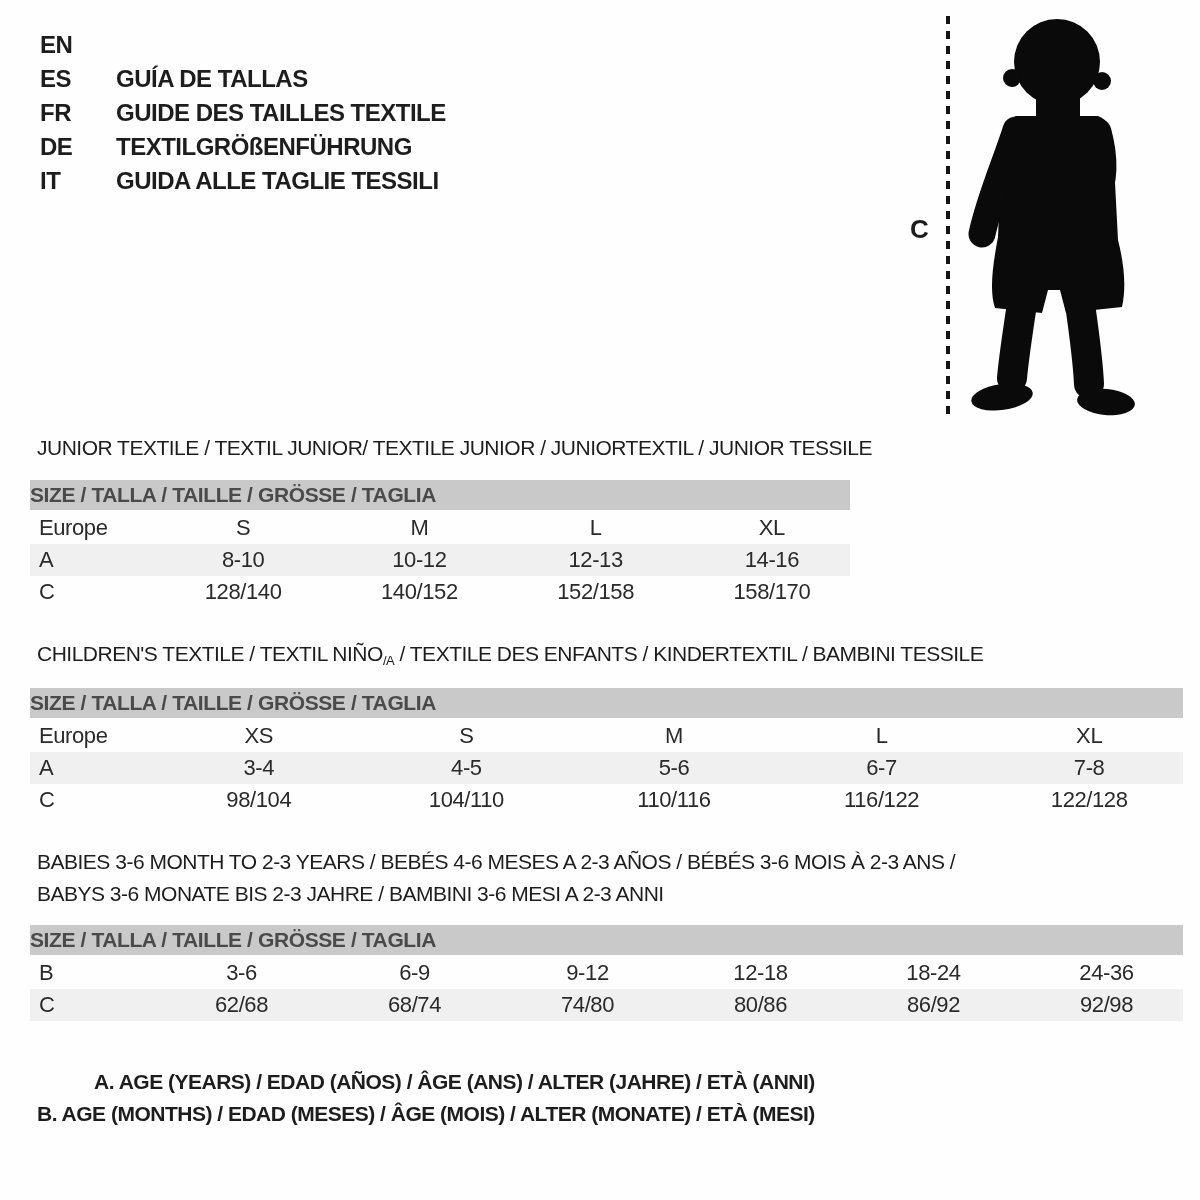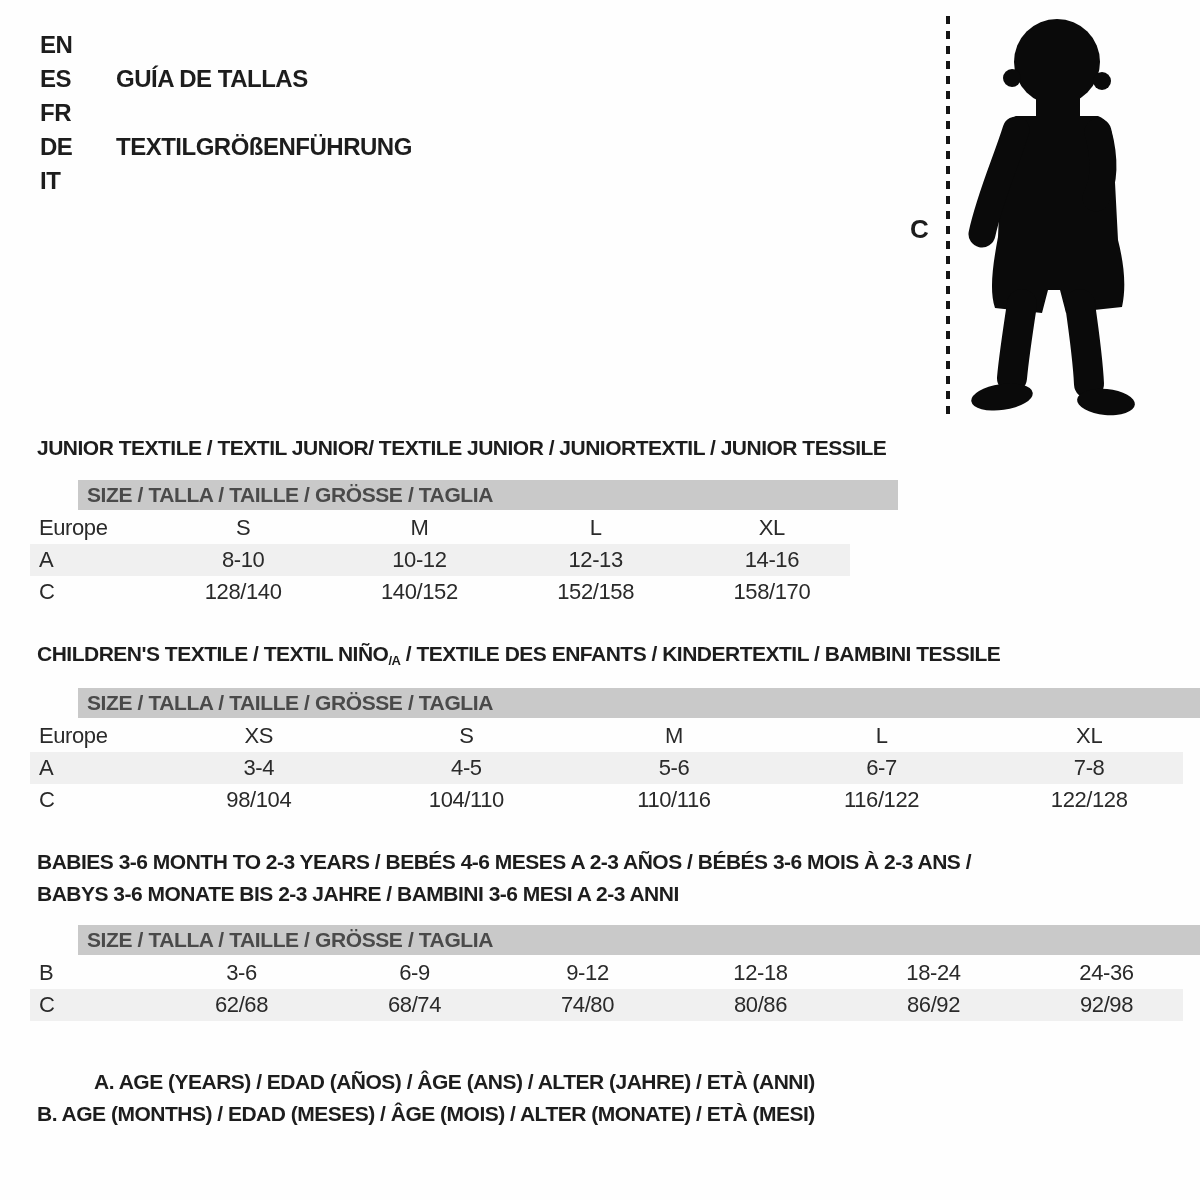--- a/index.html
+++ b/index.html
@@ -33,33 +33,31 @@
   }
   .measure-label {
     position: absolute; left: 910px; top: 214px;
     font-weight: 700; font-size: 26px;
   }
   .silhouette { position: absolute; left: 962px; top: 12px; }
 
   
   .tbl-title {
     position: absolute; left: 37px;
-    font-weight: 700; font-size: 21px; letter-spacing: -0.5px;
+    font-weight: 400; font-size: 21px; letter-spacing: -0.5px;
     white-space: nowrap;
     text-align: center;
   }
   .tbl-title .sub { font-size: 13px; vertical-align: -4px; }
   .size-bar {
     position: absolute; left: 30px;
     height: 30px; line-height: 30px;
     background: #c9c9c9;
-    padding-left: 9px;
     font-weight: 700; font-size: 21px; letter-spacing: -0.4px;
     color: #4a4a4a;
-    margin-left: 48px;
   }
   .trow {
     position: absolute; left: 30px;
     height: 32px;
     display: flex; align-items: center;
     font-size: 22px; letter-spacing: -0.4px; color: #2a2a2a; gap: 20px;
   }
   .trow.shaded { background: #f0f0f0; }
   .trow .rlabel { width: 115px; padding-left: 9px; flex: none; }
   .trow .cell { flex: 1; text-align: center; }
@@ -84,27 +82,29 @@
   <div class="lang-block">
     <div class="lang-row">
       <span class="lang-code">EN</span>
     </div>
     <div class="lang-row">
       <span class="lang-code">ES</span>
       <span class="lang-label">GUÍA DE TALLAS</span>
     </div>
     <div class="lang-row">
       <span class="lang-code">FR</span>
+      <span class="lang-label">GUIDE DES TAILLES TEXTILE</span>
     </div>
     <div class="lang-row">
       <span class="lang-code">DE</span>
       <span class="lang-label">TEXTILGRÖßENFÜHRUNG</span>
     </div>
     <div class="lang-row">
       <span class="lang-code">IT</span>
+      <span class="lang-label">GUIDA ALLE TAGLIE TESSILI</span>
     </div>
   </div>
 
   <div class="measure-line"></div>
   <div class="measure-label">C</div>
   <svg class="silhouette" width="178" height="406" viewBox="0 0 178 406" xmlns="http://www.w3.org/2000/svg">
     <g fill="#0a0a0a" stroke="none">
 
       <circle cx="95" cy="50" r="43"></circle>
 

